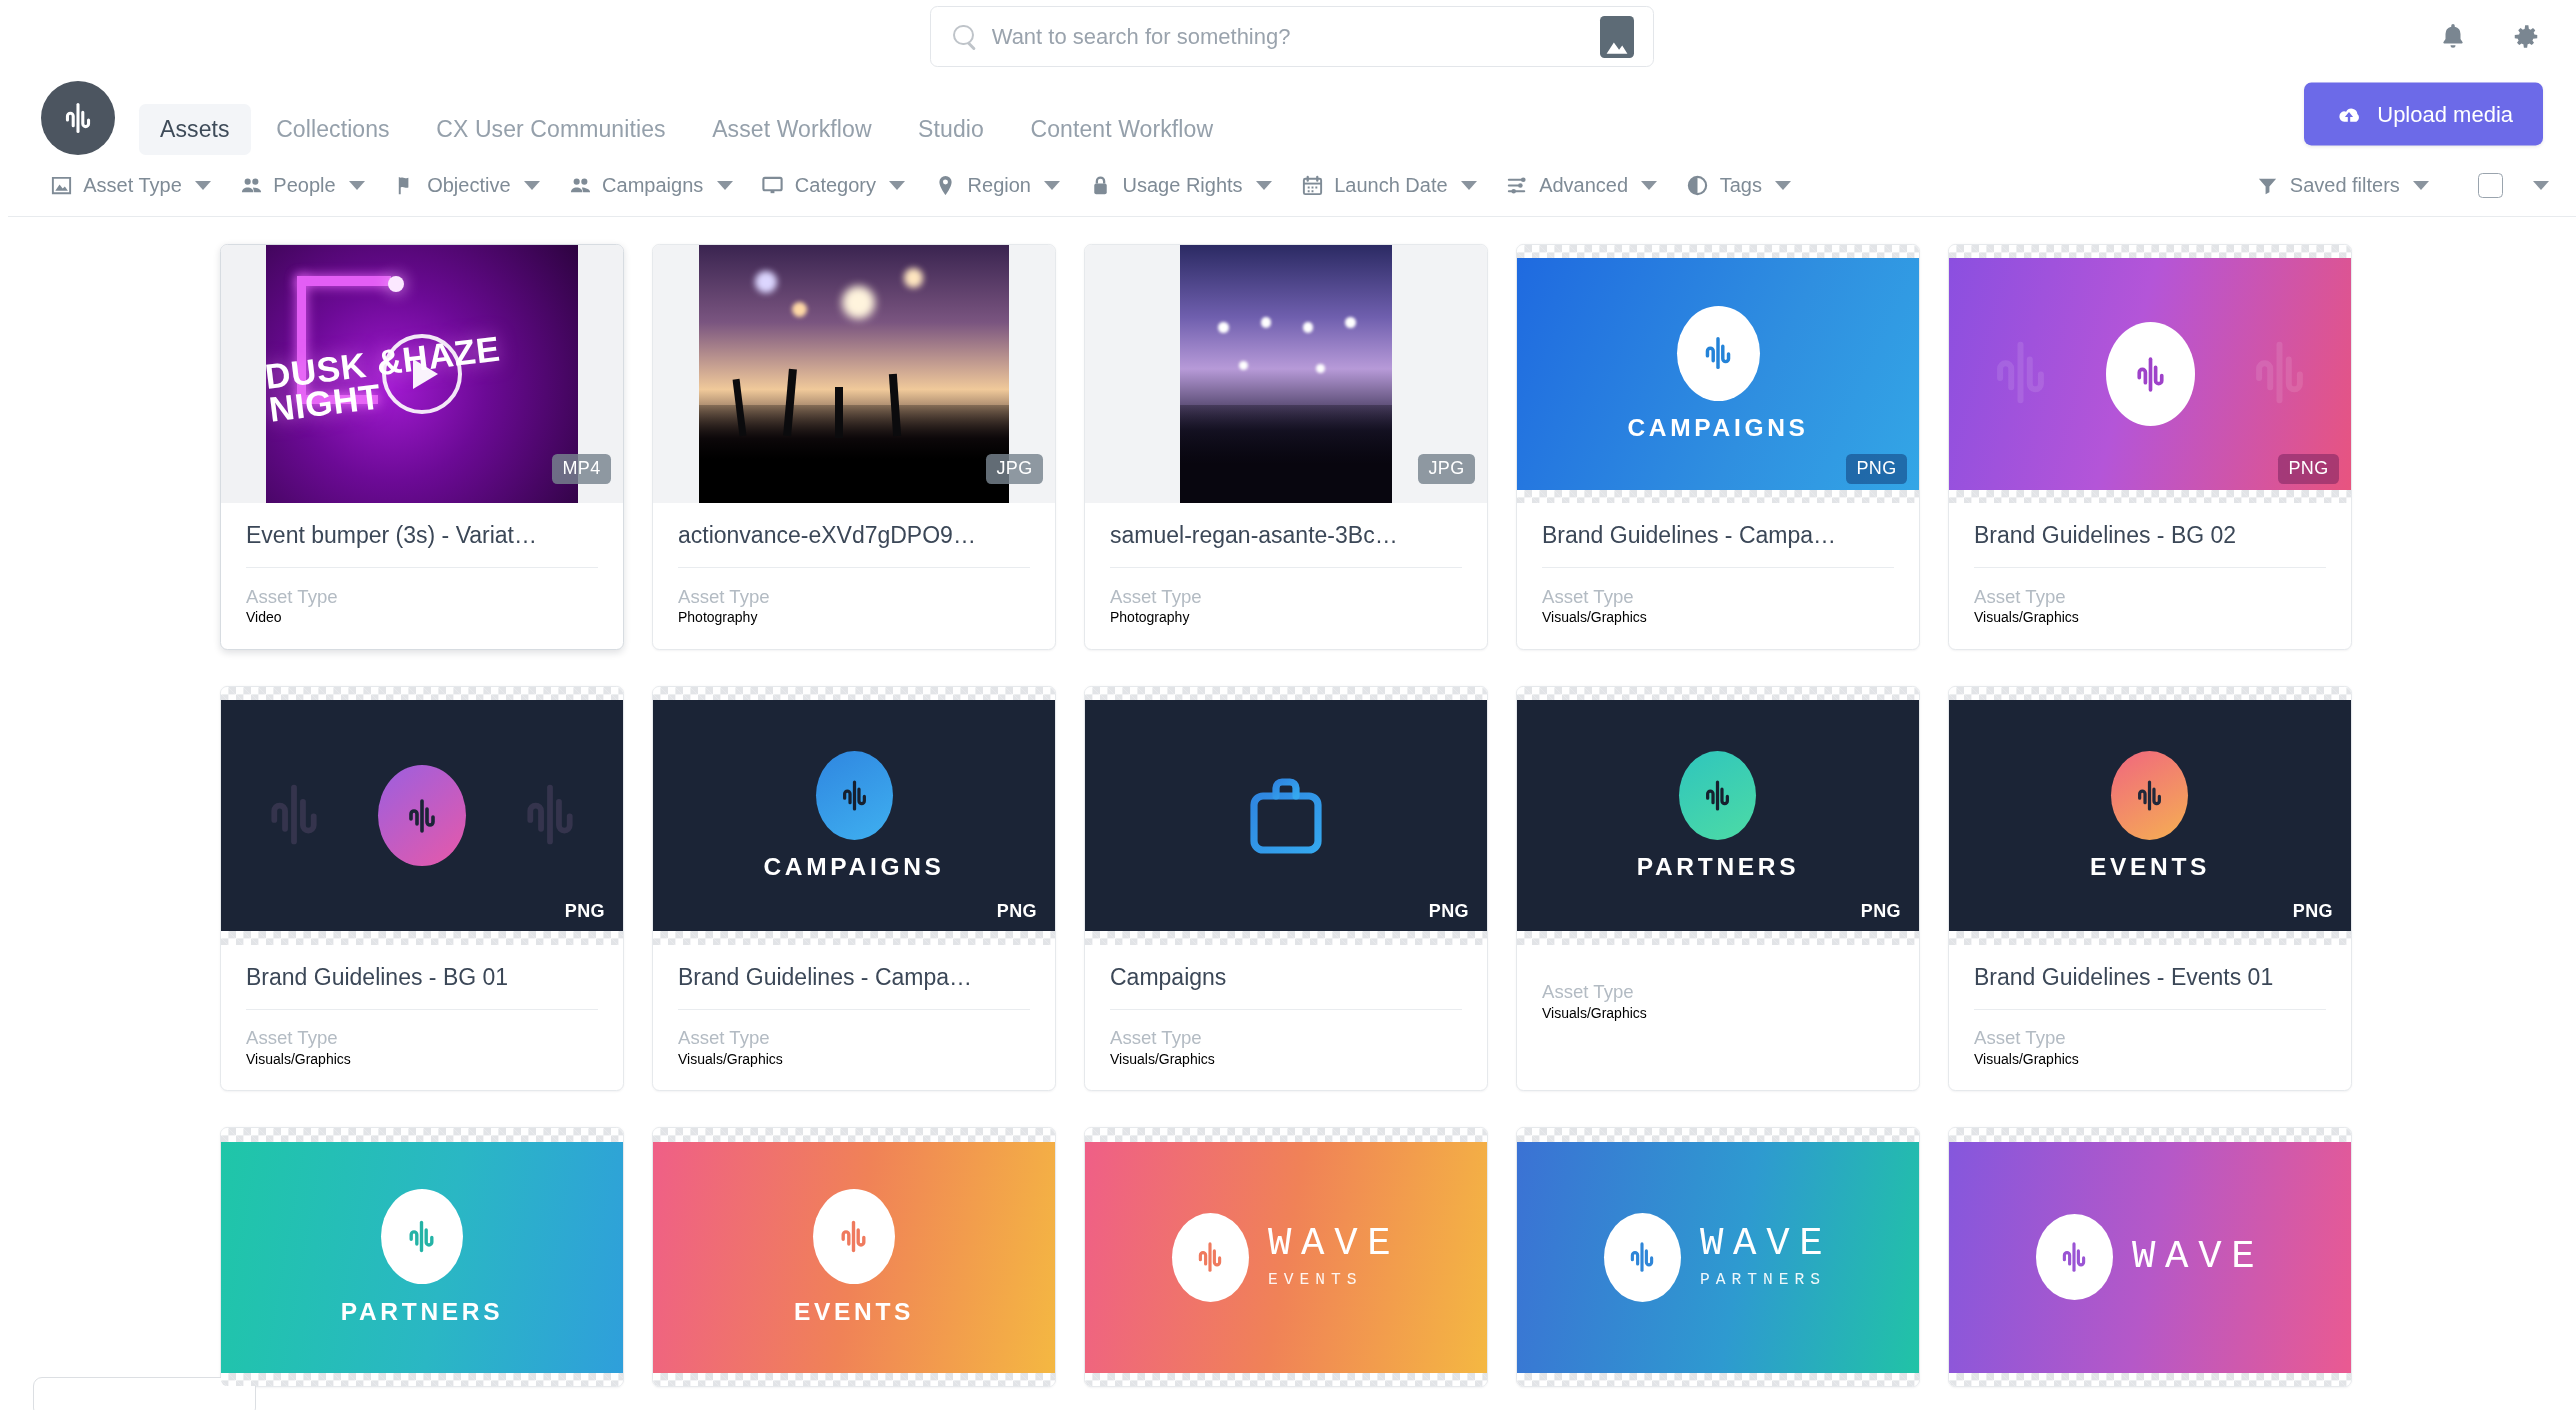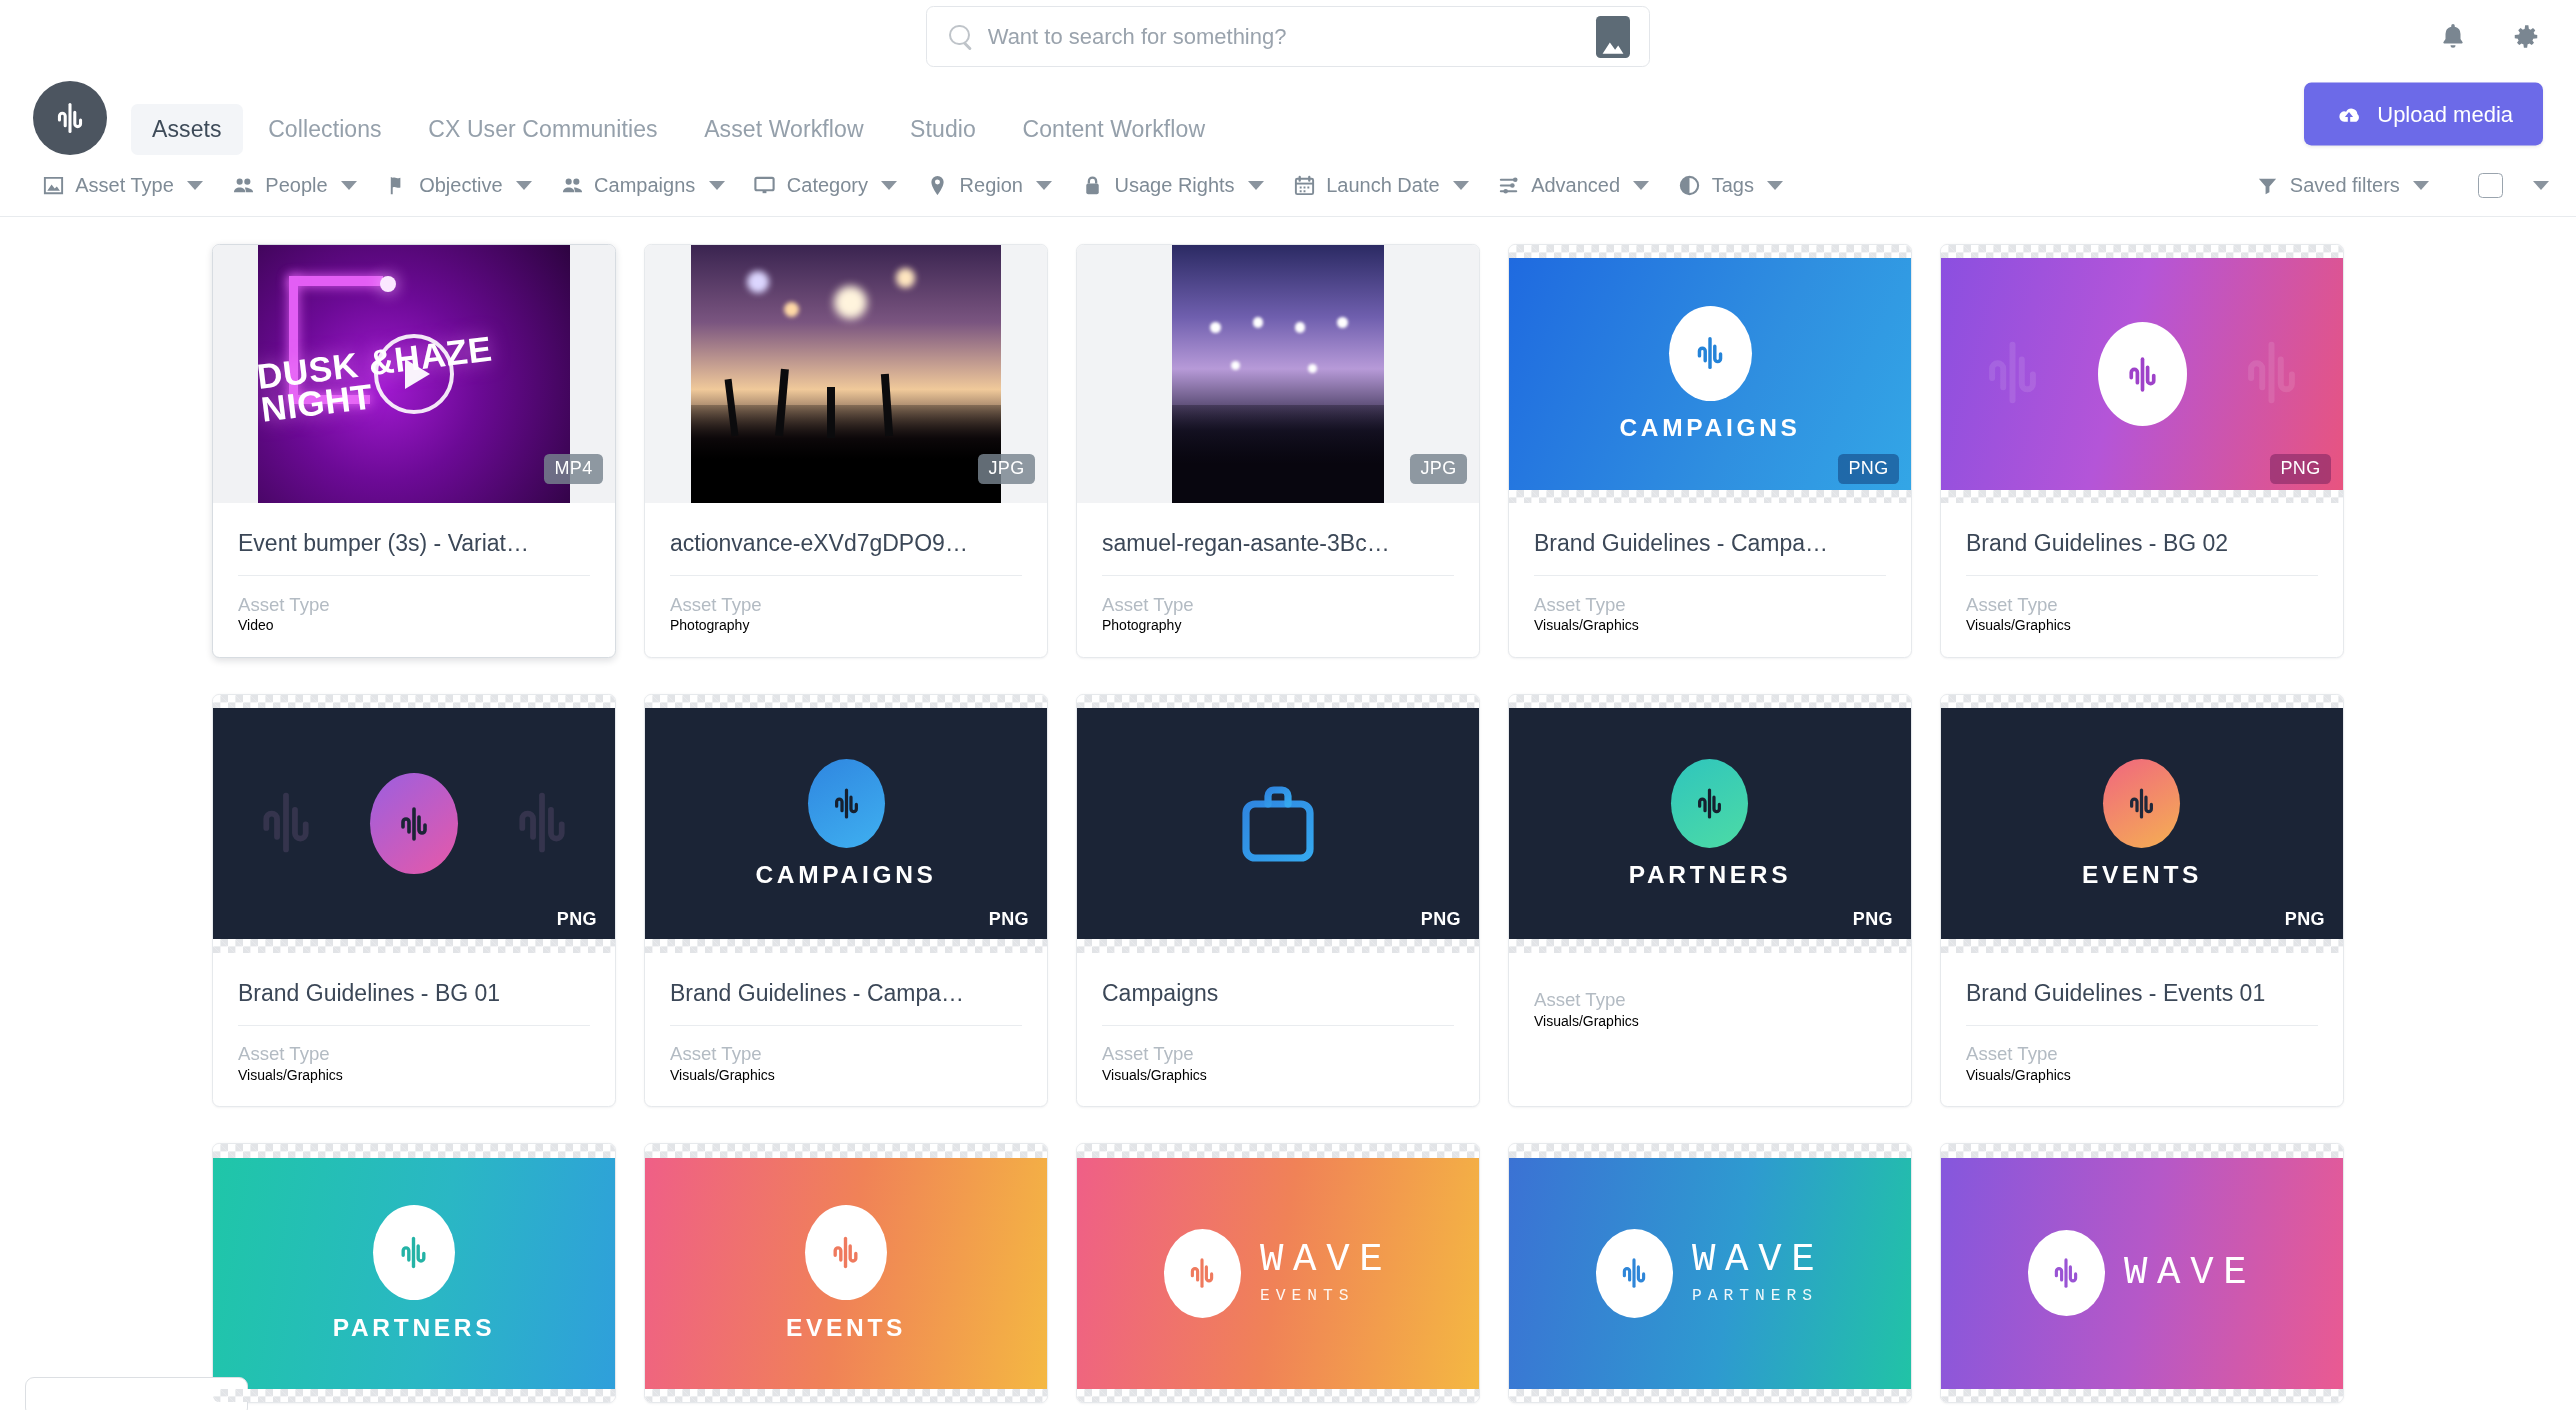--- a/index.html
+++ b/index.html
@@ -3,21 +3,21 @@
 <meta charset="utf-8">
 <style>
   * { box-sizing: border-box; margin:0; padding:0; }
   html, body { width:2576px; height:1410px; }
   body {
     font-family: "Liberation Sans", sans-serif;
     background:#ffffff;
     color:#3c4858;
     overflow:hidden;
   }
-  .app { width:2576px; height:1410px; position:relative; display:flex; flex-direction:column; }
+  .app { width:2576px; height:1410px; position:relative; display:flex; flex-direction:column;padding-left:8px; }
 
   
   .topbar {
     height:73px; flex:0 0 73px;
     display:flex; align-items:center; justify-content:center;
     position:relative; background:#fff;
   }
   .search-wrap {
     width:724px; height:61px;
     border:0.7px solid #e3e6ea; border-radius:7.4px;
@@ -142,21 +142,21 @@
     border:4.5px solid rgba(255,255,255,.9); display:flex; align-items:center; justify-content:center;
   }
   .playbtn::after {
     content:""; width:0; height:0; margin-left:7.4px;
     border-left:25px solid rgba(255,255,255,.95);
     border-top:15px solid transparent; border-bottom:15px solid transparent;
   }
 
   .meta { padding:19.3px 25px 22px 25px; }
   .title { font-size:23px; color:#3b4757; white-space:nowrap; overflow:hidden; text-overflow:ellipsis;
-           padding-bottom:18px; border-bottom:0.7px solid #e9ecef;margin-top:8px; }
+           padding-bottom:18px; border-bottom:0.7px solid #e9ecef; }
   .field { margin-top:16.3px; }
   .flabel { font-size:18.6px; color:#b3bbc3; line-height:1.25; }
   .fvalue { font-size:14px; color:#000000; line-height:1.35; }
 
   
   .lk { display:flex; flex-direction:column; align-items:center; justify-content:center; gap:13.4px; }
   .lk-circle { border-radius:50%; display:flex; align-items:center; justify-content:center; }
   .lk-word { color:#fff; font-size:24.5px; letter-spacing:3.7px; font-weight:700; }
   .lk-h { display:flex; align-items:center; gap:19.3px;font-family:Liberation Mono, monospace; }
   .lk-h .wordbox { display:flex; flex-direction:column; align-items:flex-start; }

